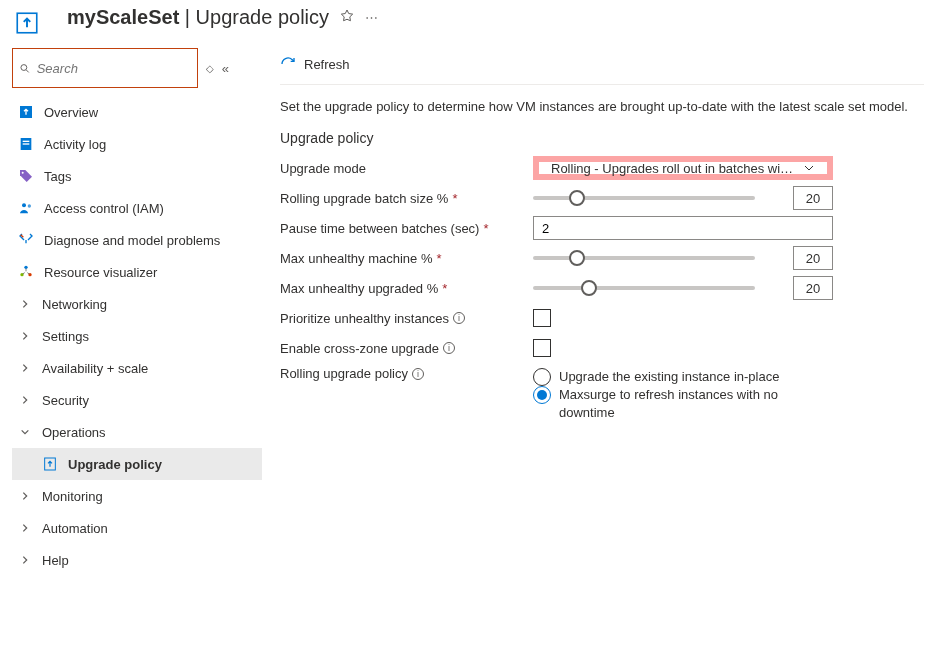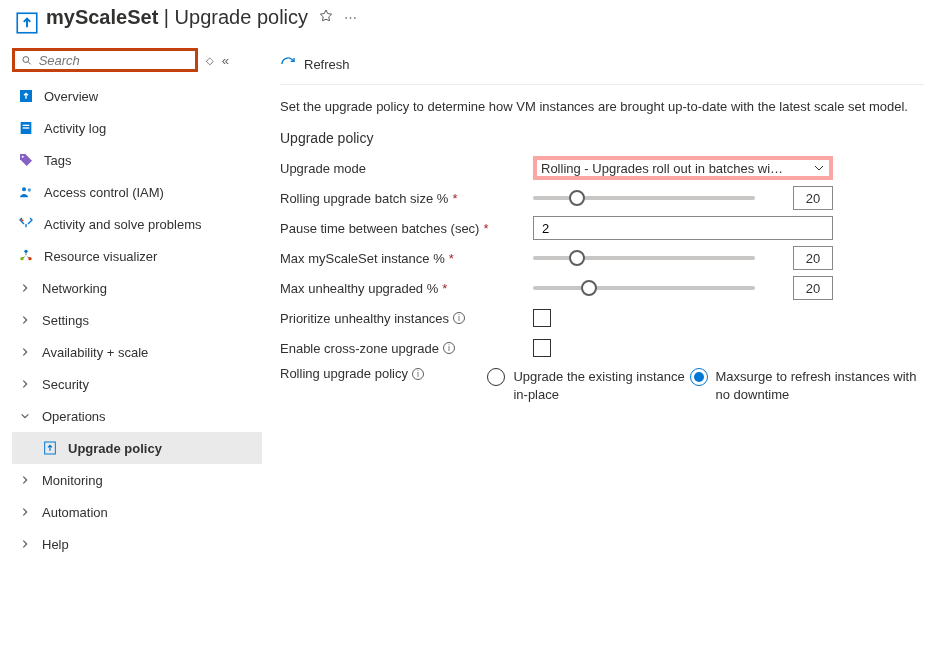--- a/index.html
+++ b/index.html
@@ -1,58 +1,58 @@
 <!DOCTYPE html>
 <html><head>
 <meta charset="utf-8">
 <style>
 * { box-sizing: border-box; margin: 0; padding: 0; }
 body { font-family: "Segoe UI", Arial, sans-serif; font-size: 13px; color: #323130; background: #fff; width: 940px; height: 662px; overflow: hidden; }
-.header { display: flex; align-items: flex-start; padding: 6px 12px 6px 14px; }
+.header { display: flex; align-items: flex-start; padding: 6px 12px 6px 14px; gap: 21px; }
 .header-icon { width: 26px; height: 26px; margin-top: 4px; margin-right: 6px; }
 .header-titles { flex: 1; }
 .header-title-row { display: flex; align-items: center; gap: 10px; }
 .header-title { font-size: 20px; font-weight: 600; }
 .header-title .light { font-weight: 400; }
 .star-icon, .more-icon { color: #605e5c; cursor: pointer; }
 .header-subtitle { font-size: 12px; color: #605e5c; margin-top: 0px; }
 .body-row { display: flex; }
 .sidebar { width: 262px; padding: 6px 0 0 12px; }
 .search-row { display: flex; align-items: center; gap: 8px; margin-bottom: 8px; }
-.search-box { display: flex; align-items: center; border: 3px solid #c2410c; height: 24px; width: 186px; padding: 0 6px; gap: 6px; }
+.search-box { display: flex; align-items: center; border: 1px solid #c2410c; height: 40px; width: 186px; padding: 0 6px; gap: 6px; }
 .search-box input { border: none; outline: none; font-size: 13px; width: 100%; font-style: italic; color: #605e5c; }
 .search-pin { color: #605e5c; font-size: 10px; cursor: pointer; }
 .search-collapse { color: #605e5c; font-size: 13px; cursor: pointer; }
 .nav-item { display: flex; align-items: center; height: 32px; padding-left: 6px; gap: 10px; cursor: pointer; font-size: 13px; }
 .nav-item.sub { padding-left: 30px; }
 .nav-item.selected { background: #eaeaea; font-weight: 600; }
 .nav-item .chev { width: 14px; display: inline-flex; justify-content: center; color: #605e5c; }
 .nav-icon { width: 16px; height: 16px; display: inline-flex; align-items: center; justify-content: center; }
 .main { flex: 1; padding: 6px 16px 0 18px; }
 .toolbar { display: flex; align-items: center; height: 32px; gap: 8px; margin-bottom: 4px; }
 .refresh-btn { display: flex; align-items: center; gap: 8px; cursor: pointer; color: #323130; justify-content: center; }
 .refresh-btn svg { color: #0078d4; }
 hr.sep { border: none; border-top: 1px solid #edebe9; margin: 0 0 14px 0; }
 .intro { margin-bottom: 16px; font-size: 13px; }
 .section-title { font-size: 14px; margin-bottom: 10px; }
 .form-row { display: flex; align-items: center; min-height: 24px; margin-bottom: 6px; }
 .form-row .label { width: 253px; font-size: 13px; display: flex; align-items: center; gap: 4px; }
 .form-row .label .req { color: #a4262c; }
 .form-row .label .info { width: 12px; height: 12px; border: 1px solid #605e5c; border-radius: 50%; display: inline-flex; align-items: center; justify-content: center; font-size: 9px; color: #605e5c; cursor: pointer; }
 .form-row .control { display: flex; align-items: center; gap: 0; }
-.dropdown { width: 300px; height: 24px; border: 4px solid #fca5a5; display: flex; align-items: center; justify-content: space-between; padding: 0 4px; cursor: pointer; font-size: 13px; }
+.dropdown { width: 300px; height: 24px; border: 6px solid #fca5a5; display: flex; align-items: center; justify-content: space-between; padding: 0 12px; cursor: pointer; font-size: 13px; }
 .dropdown .dd-text { white-space: nowrap; overflow: hidden; text-overflow: ellipsis; }
 .slider-wrap { display: flex; align-items: center; }
 .slider-track { width: 222px; height: 24px; display: flex; align-items: center; position: relative; }
 .slider-line { position: absolute; left: 0; right: 0; height: 4px; background: #c8c6c4; border-radius: 2px; }
 .slider-thumb { position: absolute; width: 16px; height: 16px; border: 2px solid #605e5c; background: #fff; border-radius: 50%; top: 4px; transform: translateX(-50%); cursor: pointer; }
 .slider-val { width: 40px; height: 24px; border: 1px solid #8a8886; margin-left: 38px; display: flex; align-items: center; justify-content: center; font-size: 13px; }
 .text-input { width: 300px; height: 24px; border: 1px solid #8a8886; padding: 0 8px; font-size: 13px; outline: none; }
 .checkbox { width: 18px; height: 18px; border: 1px solid #323130; cursor: pointer; }
-.radio-group { display: flex; flex-direction: row; }
+.radio-group { display: flex; flex-direction: column; }
 .radio-group.multiline { margin-top: 2px; }
 .radio-row { display: flex; align-items: flex-start; gap: 8px; cursor: pointer; }
 .radio { width: 18px; height: 18px; border: 1px solid #323130; border-radius: 50%; display: flex; align-items: center; justify-content: center; flex-shrink: 0; }
 .radio.checked { border-color: #0078d4; }
 .radio.checked::after { content: ""; width: 10px; height: 10px; background: #0078d4; border-radius: 50%; }
 .radio-label { font-size: 13px; max-width: 260px; line-height: 1.35; }
 </style>
 </head>
 <body>
 
@@ -128,21 +128,21 @@
         </span>
       <span>Access control (IAM)</span>
     </div>
     <div class="nav-item">
       <span class="nav-icon">
           <svg width="16" height="16" viewBox="0 0 24 24" fill="none" stroke="#0078d4" stroke-width="2">
             <path d="M6 3l-3 3 6 6M18 3l3 3-6 6M12 12v5" stroke="#0078d4"></path>
             <path d="M4 4l4 4" stroke="#d83b01"></path>
           </svg>
         </span>
-      <span>Activity and solve problems</span>
+      <span>Diagnose and model problems</span>
     </div>
     <div class="nav-item">
       <span class="nav-icon">
           <svg width="16" height="16" viewBox="0 0 24 24">
             <circle cx="12" cy="5" r="2.5" fill="#0078d4"></circle>
             <circle cx="6" cy="16" r="2.5" fill="#7fba00"></circle>
             <circle cx="18" cy="16" r="2.5" fill="#d83b01"></circle>
             <path d="M12 7v4M10 13l-3 2M14 13l3 2" stroke="#605e5c" stroke-width="1.2"></path>
           </svg>
         </span>
@@ -269,21 +269,21 @@
           <span>Pause time between batches (sec)</span> 
           <span class="req">*</span>
         </div>
       <div class="control">
         <input class="text-input" value="2" style="">
       </div>
     </div>
 
     <div class="form-row">
       <div class="label">
-          <span>Max myScaleSet instance %</span> 
+          <span>Max unhealthy machine %</span> 
           <span class="req">*</span>
         </div>
       <div class="control slider-wrap">
         <div class="slider-track">
           <div class="slider-line"></div>
           <div class="slider-thumb" style="left:20%"></div>
         </div>
         <div class="slider-val">20</div>
       </div>
     </div>

